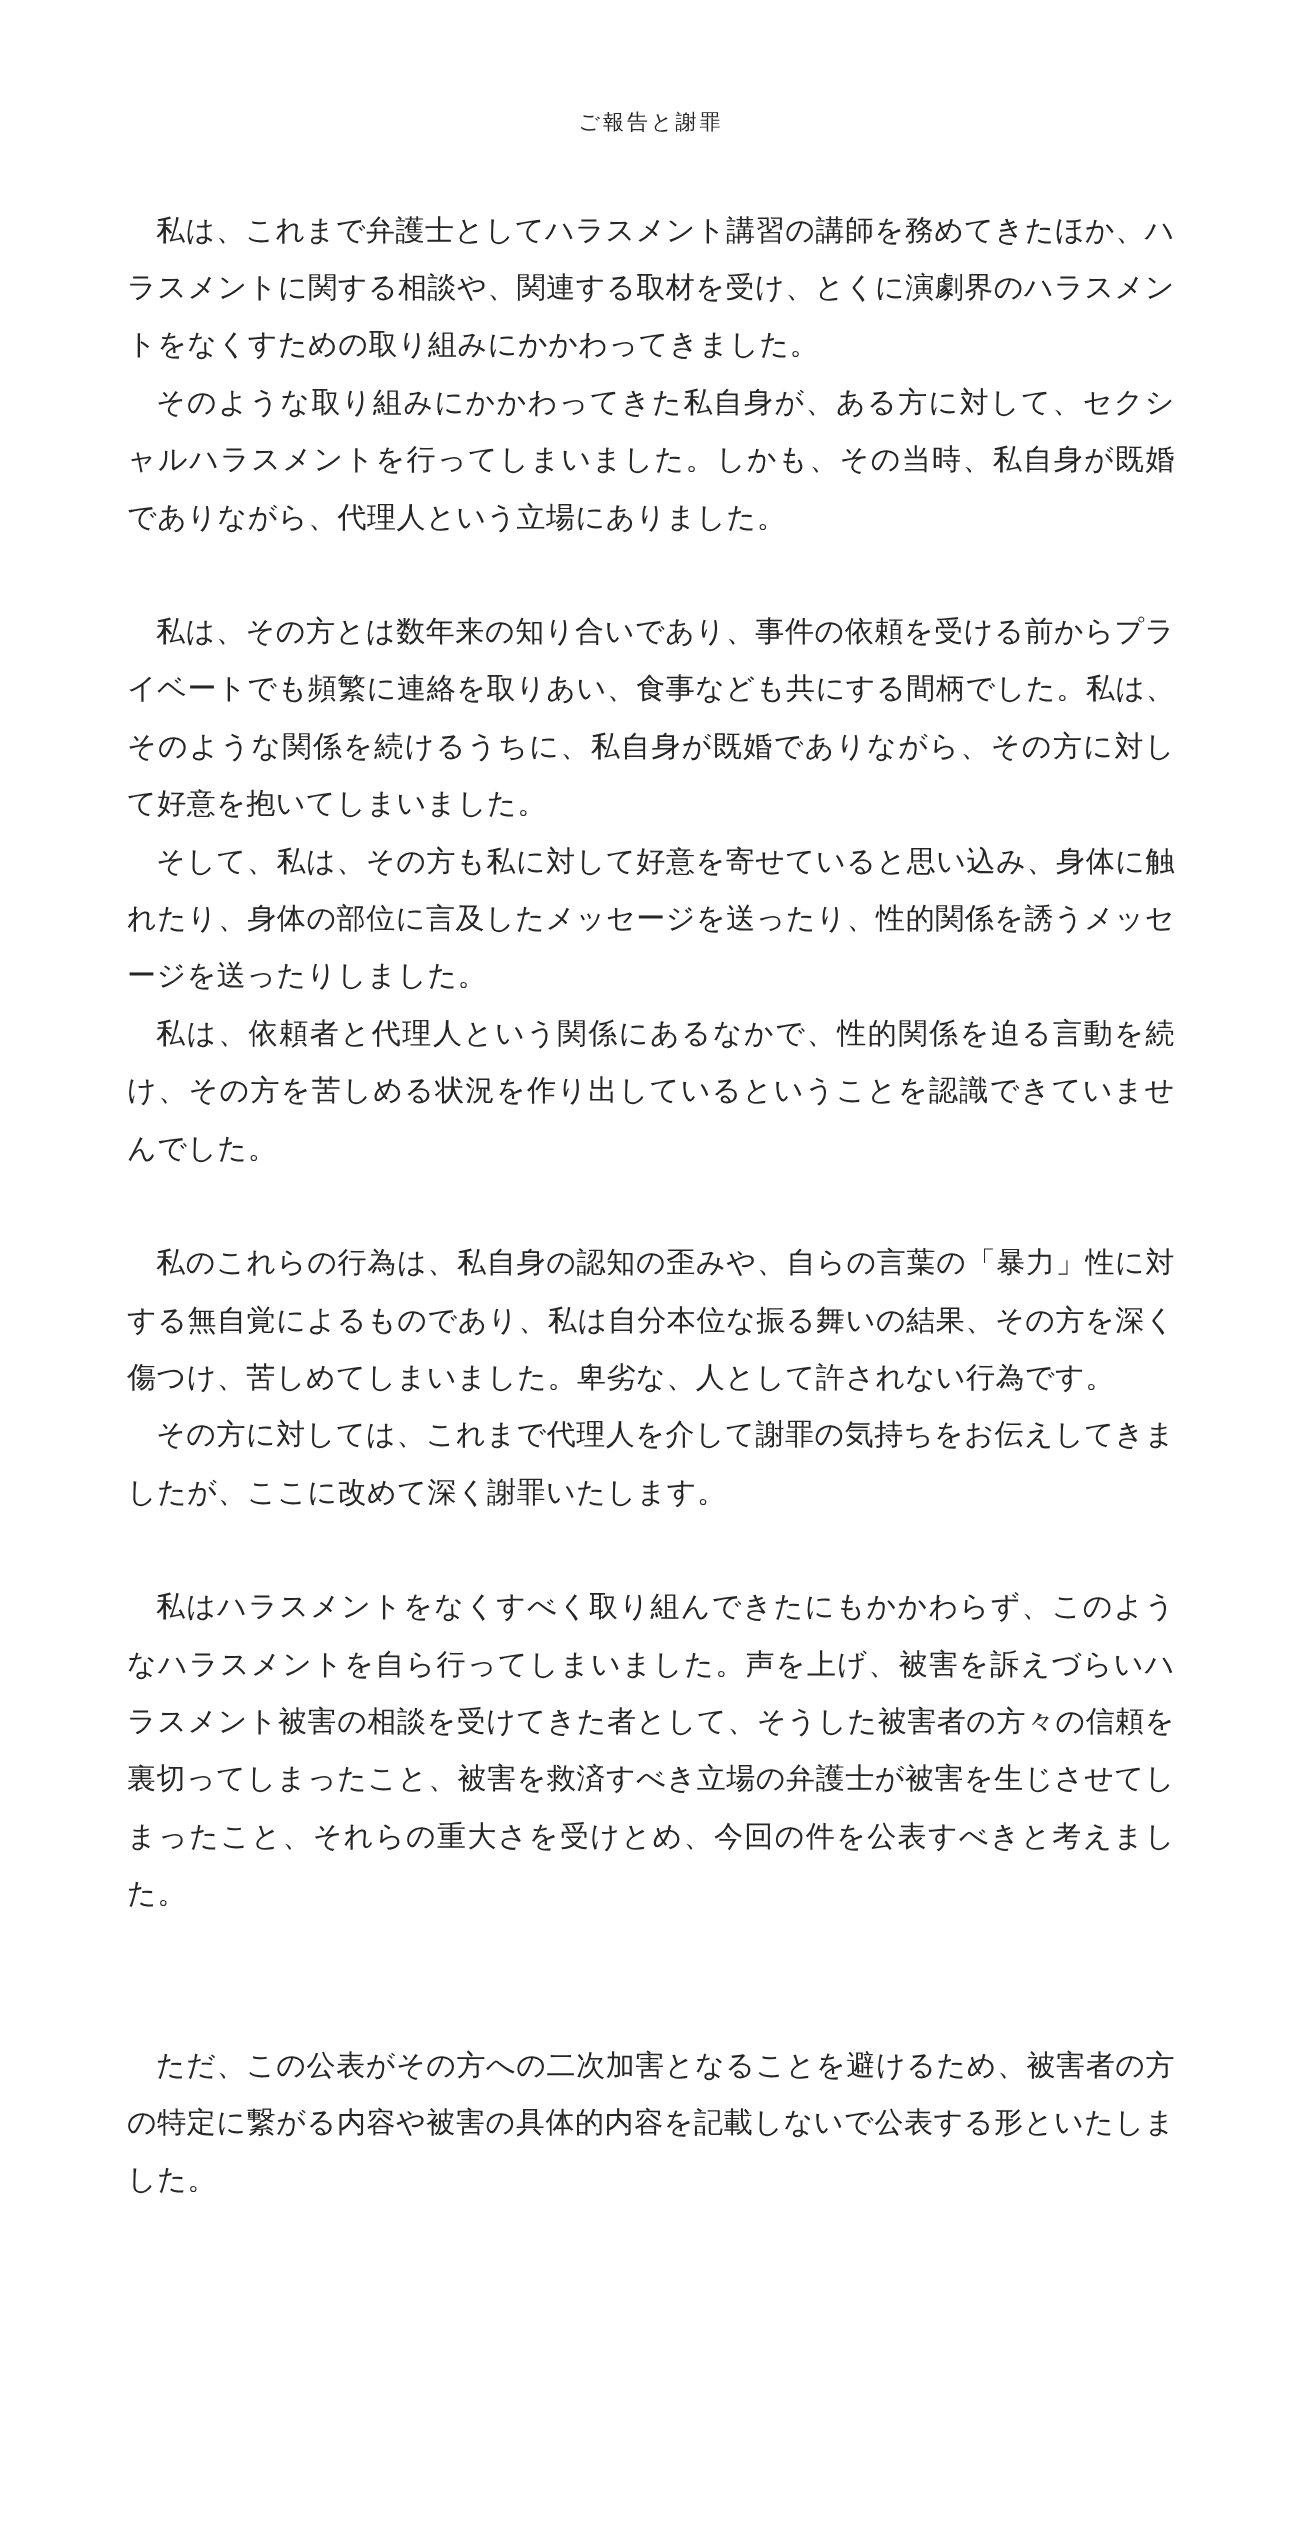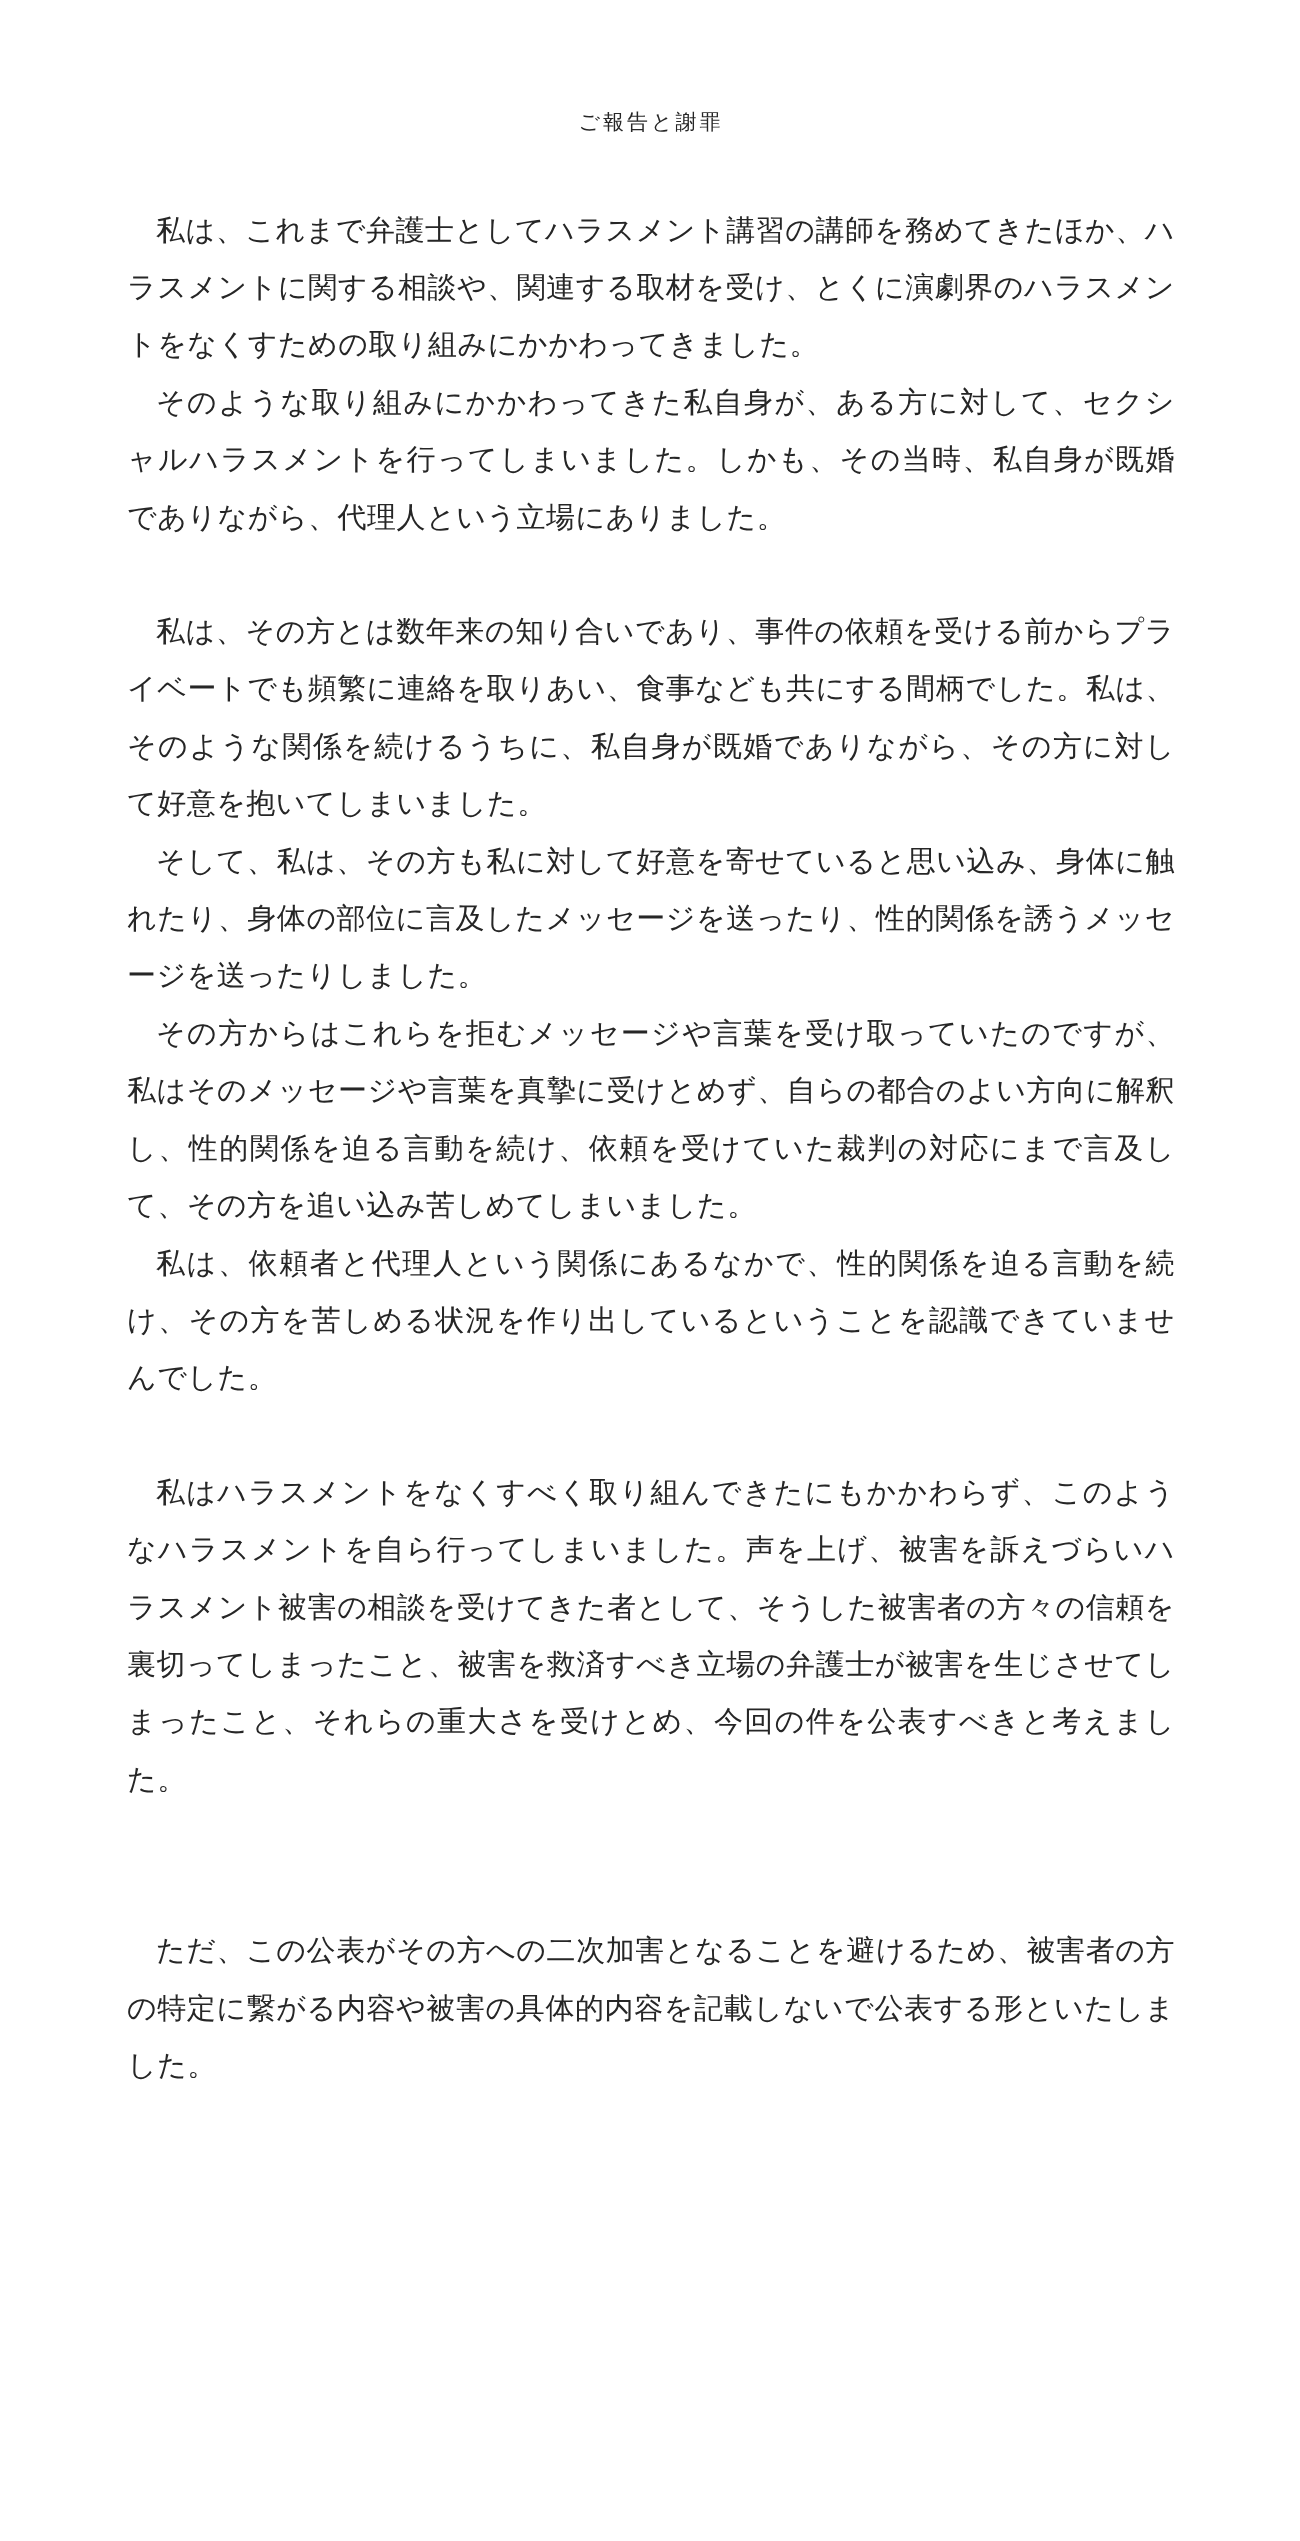--- a/index.html
+++ b/index.html
@@ -53,24 +53,27 @@
   <h1 class="doc-title">ご報告と謝罪</h1>
 
   <section class="doc-section">
     <p>私は、これまで弁護士としてハラスメント講習の講師を務めてきたほか、ハラスメントに関する相談や、関連する取材を受け、とくに演劇界のハラスメントをなくすための取り組みにかかわってきました。</p>
     <p>そのような取り組みにかかわってきた私自身が、ある方に対して、セクシャルハラスメントを行ってしまいました。しかも、その当時、私自身が既婚でありながら、代理人という立場にありました。</p>
   </section>
 
   <section class="doc-section">
     <p>私は、その方とは数年来の知り合いであり、事件の依頼を受ける前からプライベートでも頻繁に連絡を取りあい、食事なども共にする間柄でした。私は、そのような関係を続けるうちに、私自身が既婚でありながら、その方に対して好意を抱いてしまいました。</p>
     <p>そして、私は、その方も私に対して好意を寄せていると思い込み、身体に触れたり、身体の部位に言及したメッセージを送ったり、性的関係を誘うメッセージを送ったりしました。</p>
-    <p>その方からはこれらを拒むメッセージや言葉を受け取っていたのですが、私はそのメッセージや言葉を真摯に受けとめず、自らの都合のよい方向に解釈し、性的関係を迫る言動を続け、依頼を受けていた裁判の対応にまで言及して、その方を追い込み苦しめてしまいました。</p>
     <p>私は、依頼者と代理人という関係にあるなかで、性的関係を迫る言動を続け、その方を苦しめる状況を作り出しているということを認識できていませんでした。</p>
   </section>
 
+  <section class="doc-section">
+    <p>私のこれらの行為は、私自身の認知の歪みや、自らの言葉の「暴力」性に対する無自覚によるものであり、私は自分本位な振る舞いの結果、その方を深く傷つけ、苦しめてしまいました。卑劣な、人として許されない行為です。</p>
+    <p>その方に対しては、これまで代理人を介して謝罪の気持ちをお伝えしてきましたが、ここに改めて深く謝罪いたします。</p>
+  </section>
 
   <section class="doc-section">
     <p>私はハラスメントをなくすべく取り組んできたにもかかわらず、このようなハラスメントを自ら行ってしまいました。声を上げ、被害を訴えづらいハラスメント被害の相談を受けてきた者として、そうした被害者の方々の信頼を裏切ってしまったこと、被害を救済すべき立場の弁護士が被害を生じさせてしまったこと、それらの重大さを受けとめ、今回の件を公表すべきと考えました。</p>
   </section>
 
   <section class="doc-section gap-large">
     <p>ただ、この公表がその方への二次加害となることを避けるため、被害者の方の特定に繋がる内容や被害の具体的内容を記載しないで公表する形といたしました。</p>
 
   </section>
 

